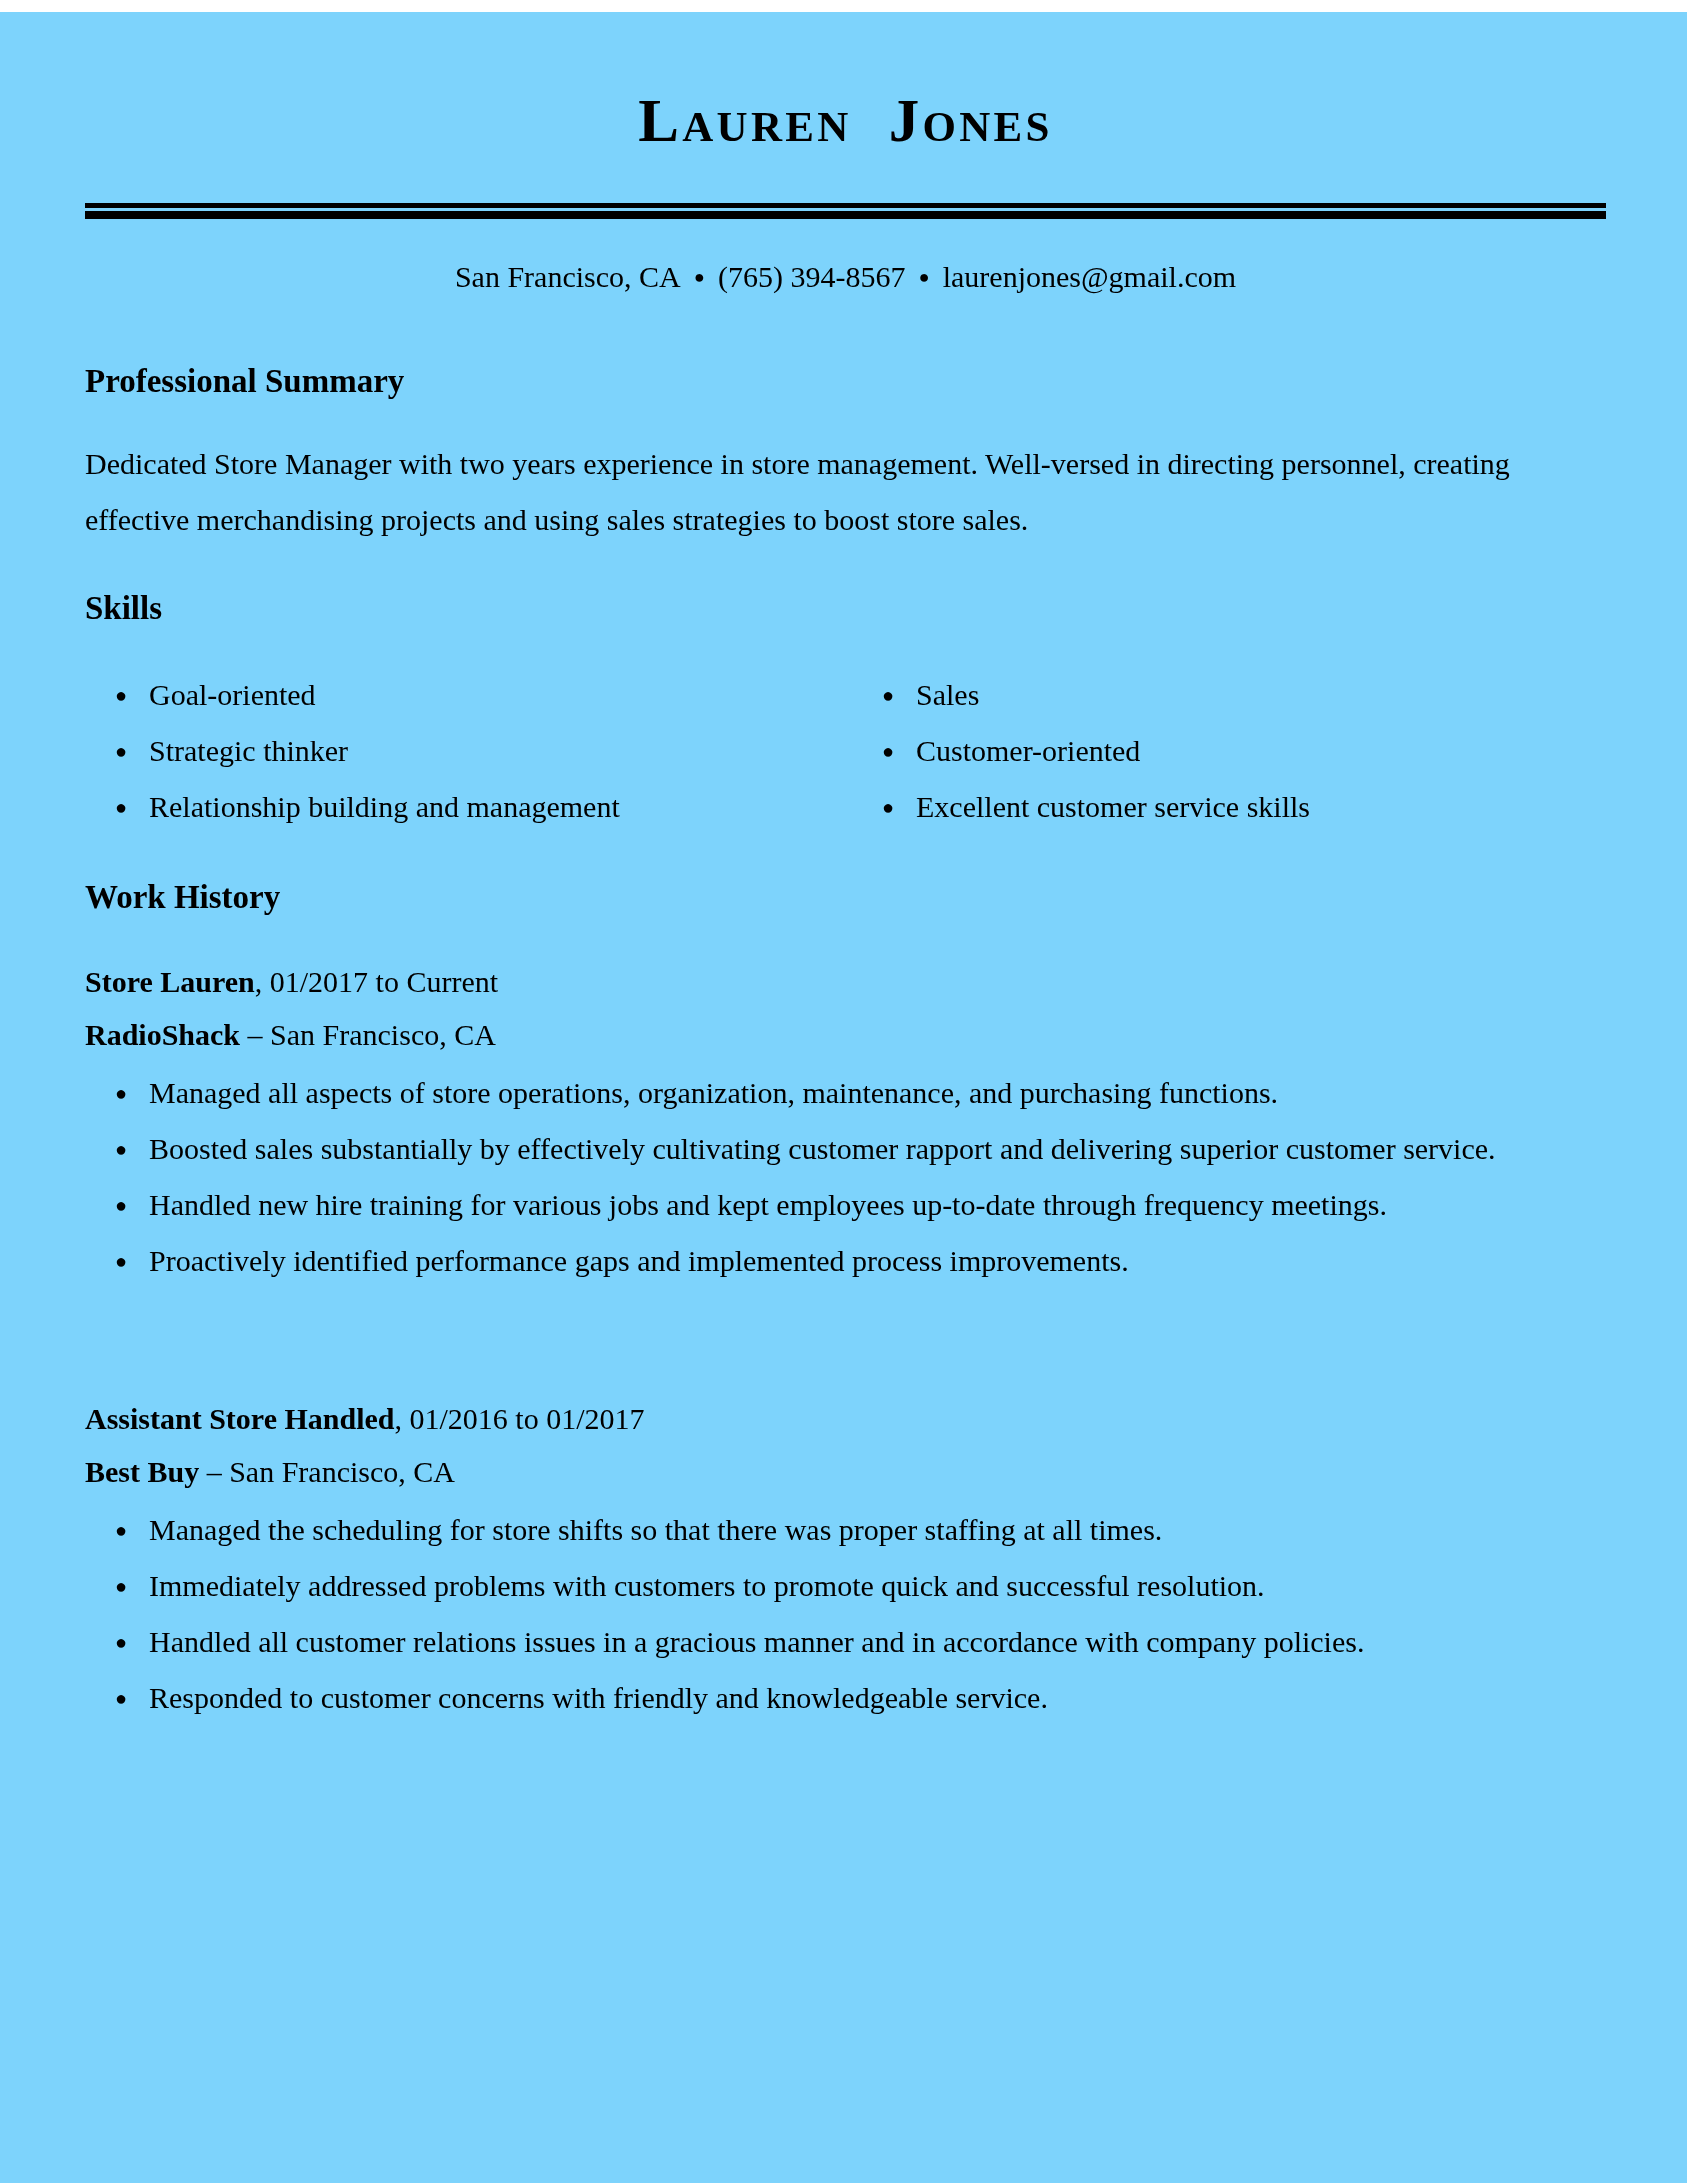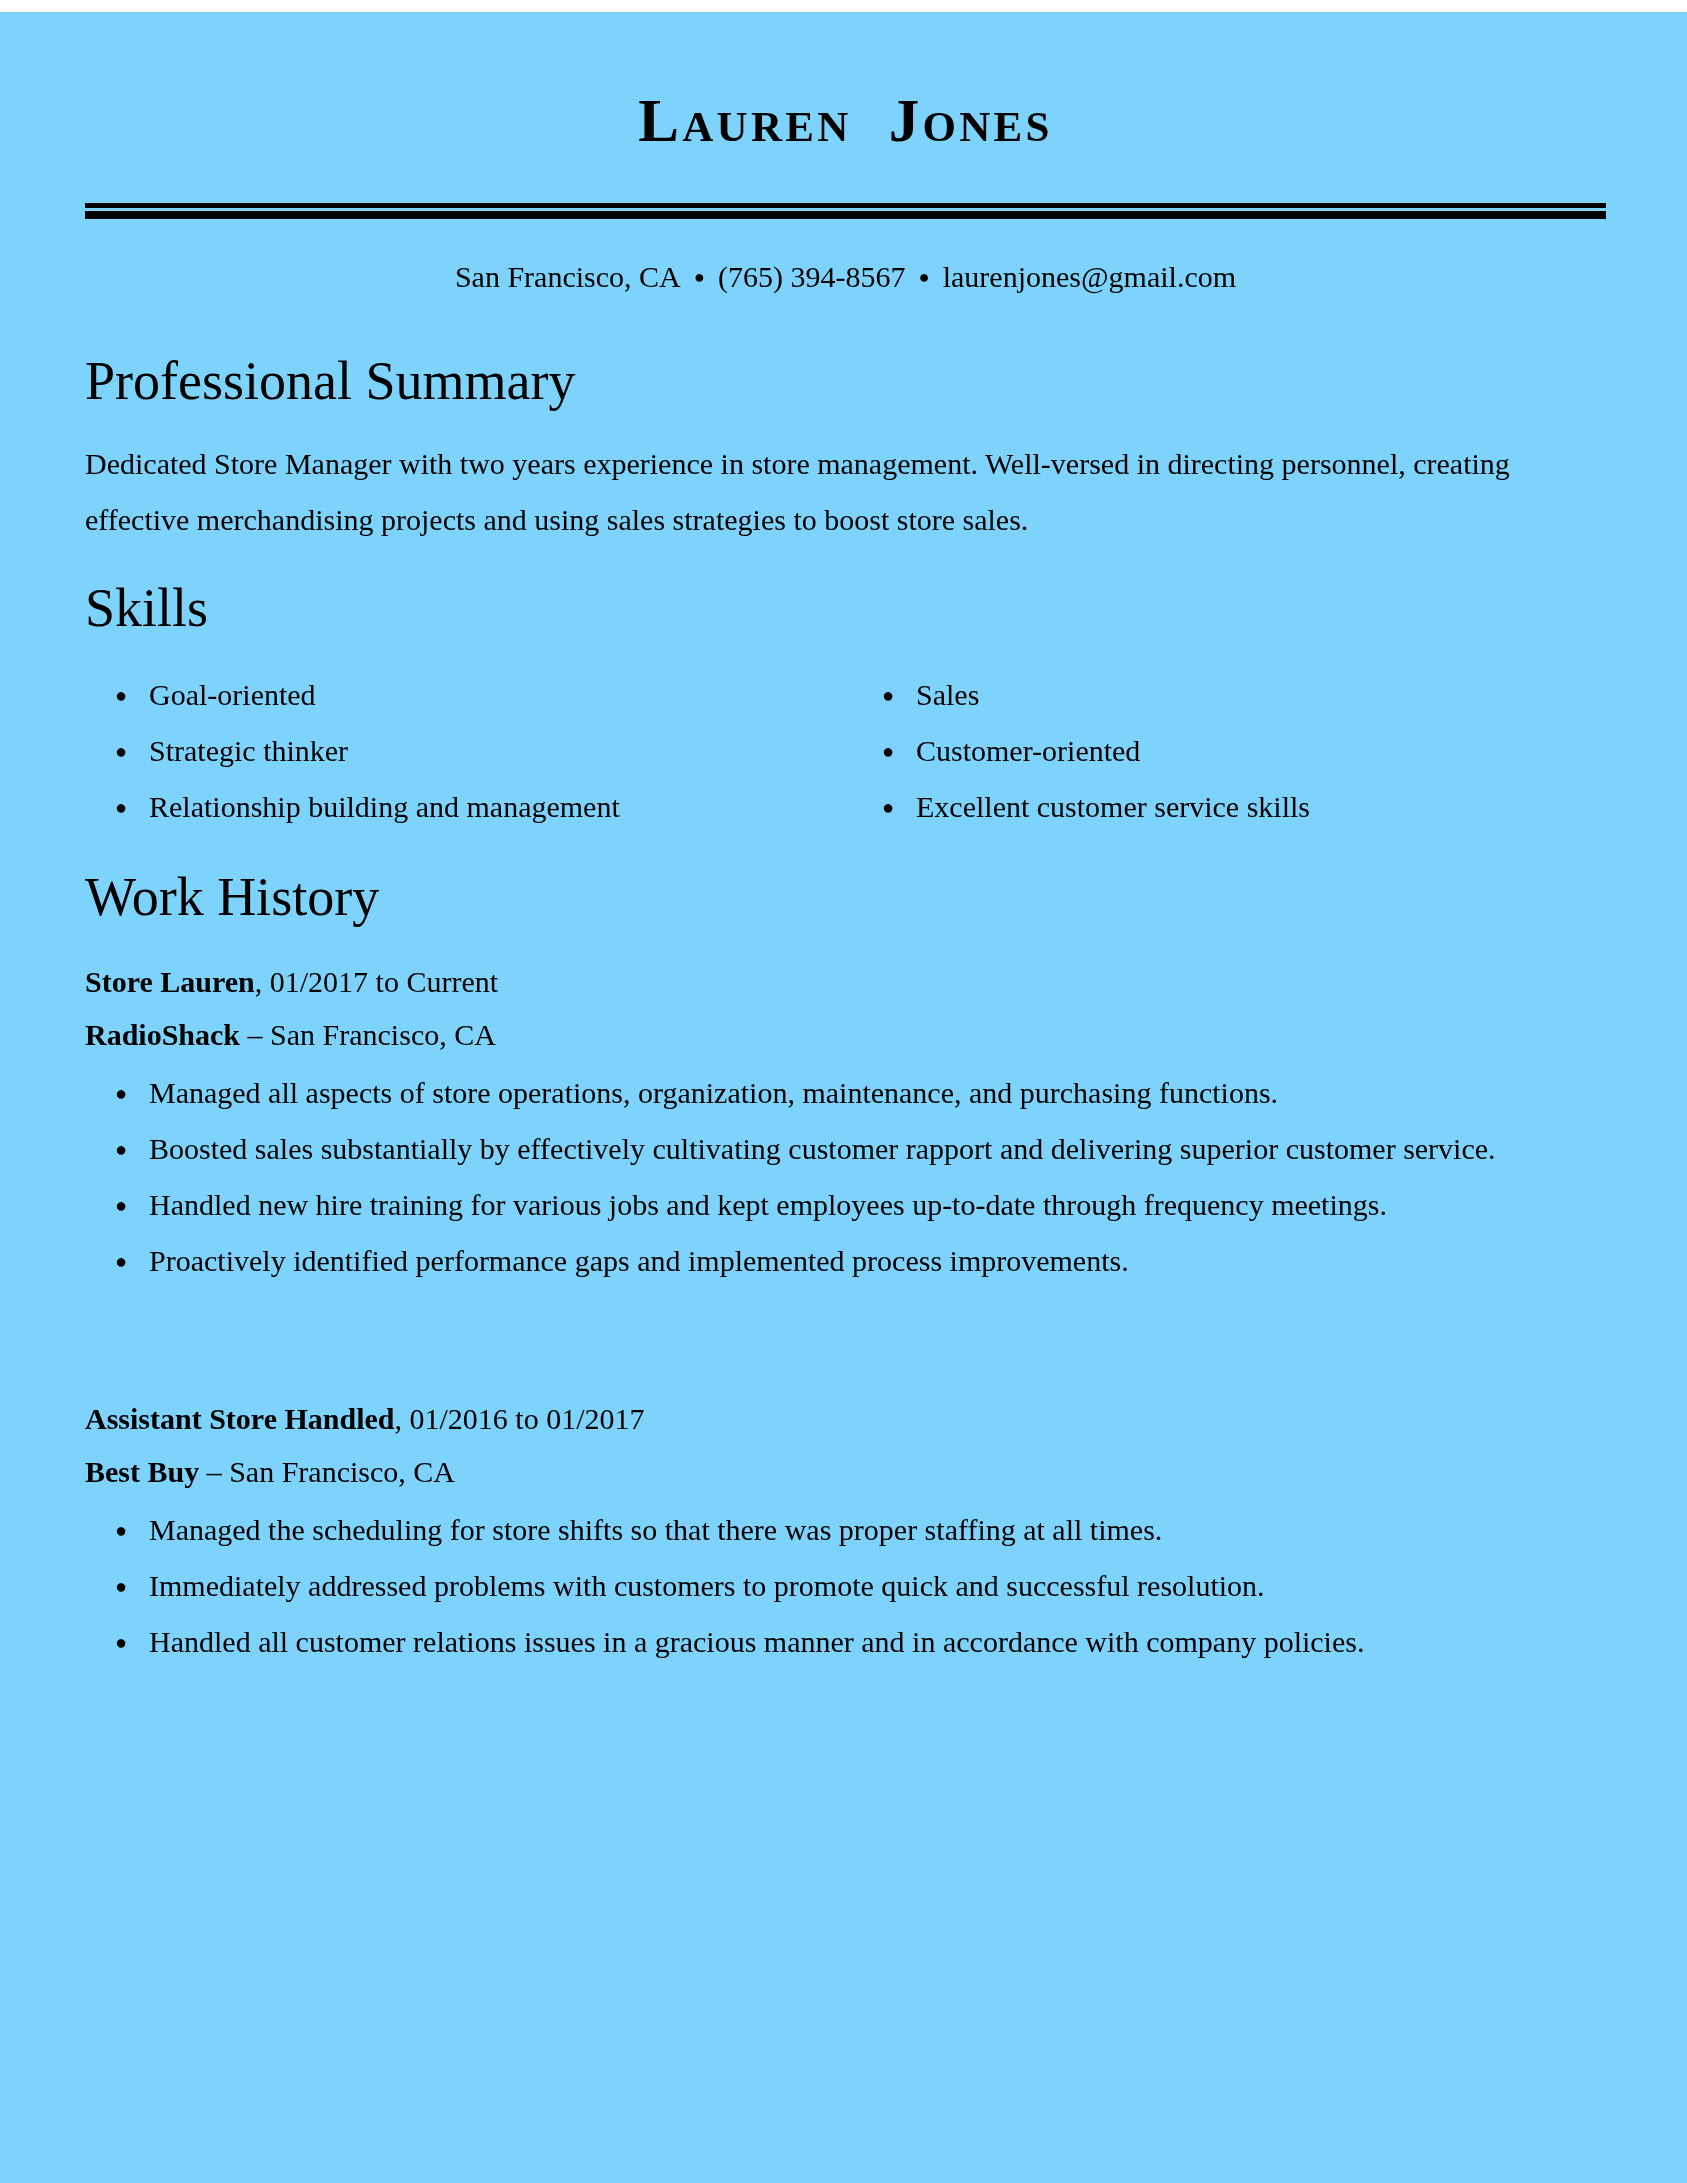--- a/index.html
+++ b/index.html
@@ -38,23 +38,23 @@
     line-height: 41px;
   }
   .contact .sep {
     display: inline-block;
     font-size: 18px;
     vertical-align: 4px;
     margin: 0 13.2px;
   }
   h2 {
     margin: 0;
-    font-size: 54px;
+    font-size: 33px;
     line-height: 41px;
-    font-weight: normal;
+    font-weight: bold;
   }
   .h2-summary   { margin-top: 63px; }
   .h2-skills    { margin-top: 40px; }
   .h2-work      { margin-top: 42px; }
   .h2-education { margin-top: 31px; }
   .summary-text {
     margin: 34px 0 0 0;
     font-size: 30px;
     line-height: 56px;
   }
@@ -132,19 +132,20 @@
       </ul>
     </div>
 
     <div class="job">
       <div class="jobline"><span class="b">Assistant Store Handled</span><span>, 01/2016 to 01/2017</span></div>
       <div class="jobline"><span class="b">Best Buy</span><span> – San Francisco, CA</span></div>
       <ul class="bullets">
         <li>Managed the scheduling for store shifts so that there was proper staffing at all times.</li>
         <li>Immediately addressed problems with customers to promote quick and successful resolution.</li>
         <li>Handled all customer relations issues in a gracious manner and in accordance with company policies.</li>
+        <li>Responded to customer concerns with friendly and knowledgeable service.</li>
       </ul>
     </div>
   </section>
 
 
 </div>
 
 
 </body></html>

